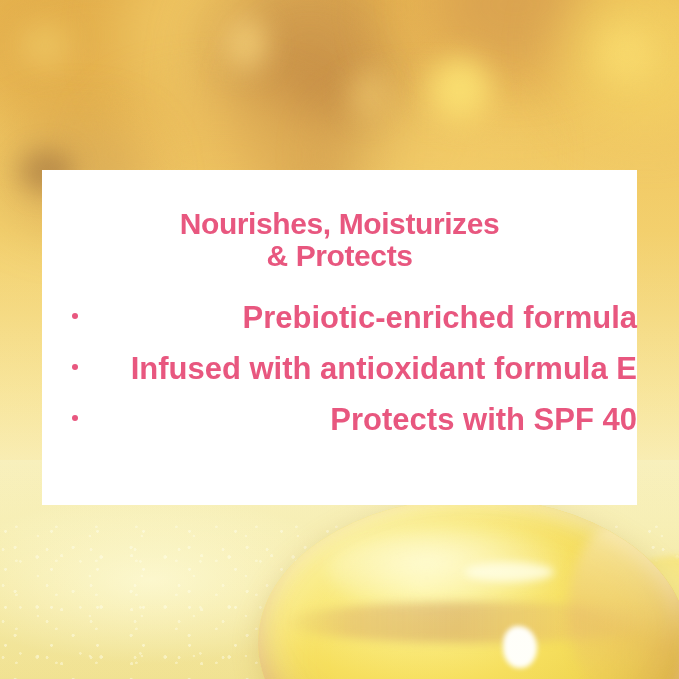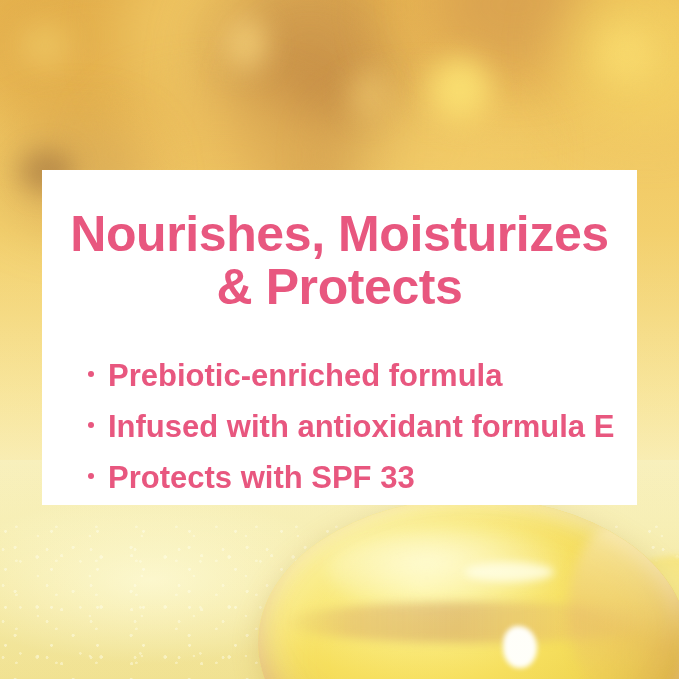--- a/index.html
+++ b/index.html
@@ -245,30 +245,31 @@
     padding: 0;
   }
 
   .headline {
     margin: 0;
     padding: 38px 28px 0 28px;
     text-align: center;
     color: #e8577f;
     font-family: "Liberation Sans", sans-serif;
     font-weight: 700;
-    font-size: 50px;
+    font-size: 30px;
     line-height: 1.06;
     letter-spacing: -0.4px;
   }
   .headline .line { display: block; }
 
   .bullets {
     list-style: none;
-    margin: 16px;
+    margin: 0;
     padding: 30px 0 0 28px;
+    text-align: right;
   }
   .bullets li {
     position: relative;
     color: #e8577f;
     font-family: "Liberation Sans", sans-serif;
     font-weight: 700;
     font-size: 31px;
     line-height: 1.0;
     padding-left: 22px;
     margin-bottom: 20px;
@@ -340,19 +341,19 @@
       <li>
         <span class="dot"></span>
         <span class="txt">Prebiotic-enriched formula</span>
       </li>
       <li>
         <span class="dot"></span>
         <span class="txt">Infused with antioxidant formula E</span>
       </li>
       <li>
         <span class="dot"></span>
-        <span class="txt">Protects with SPF 33</span>
+        <span class="txt">Protects with SPF 40</span>
       </li>
     </ul>
 
   </div>
 
 </div>
 
 </body></html>

